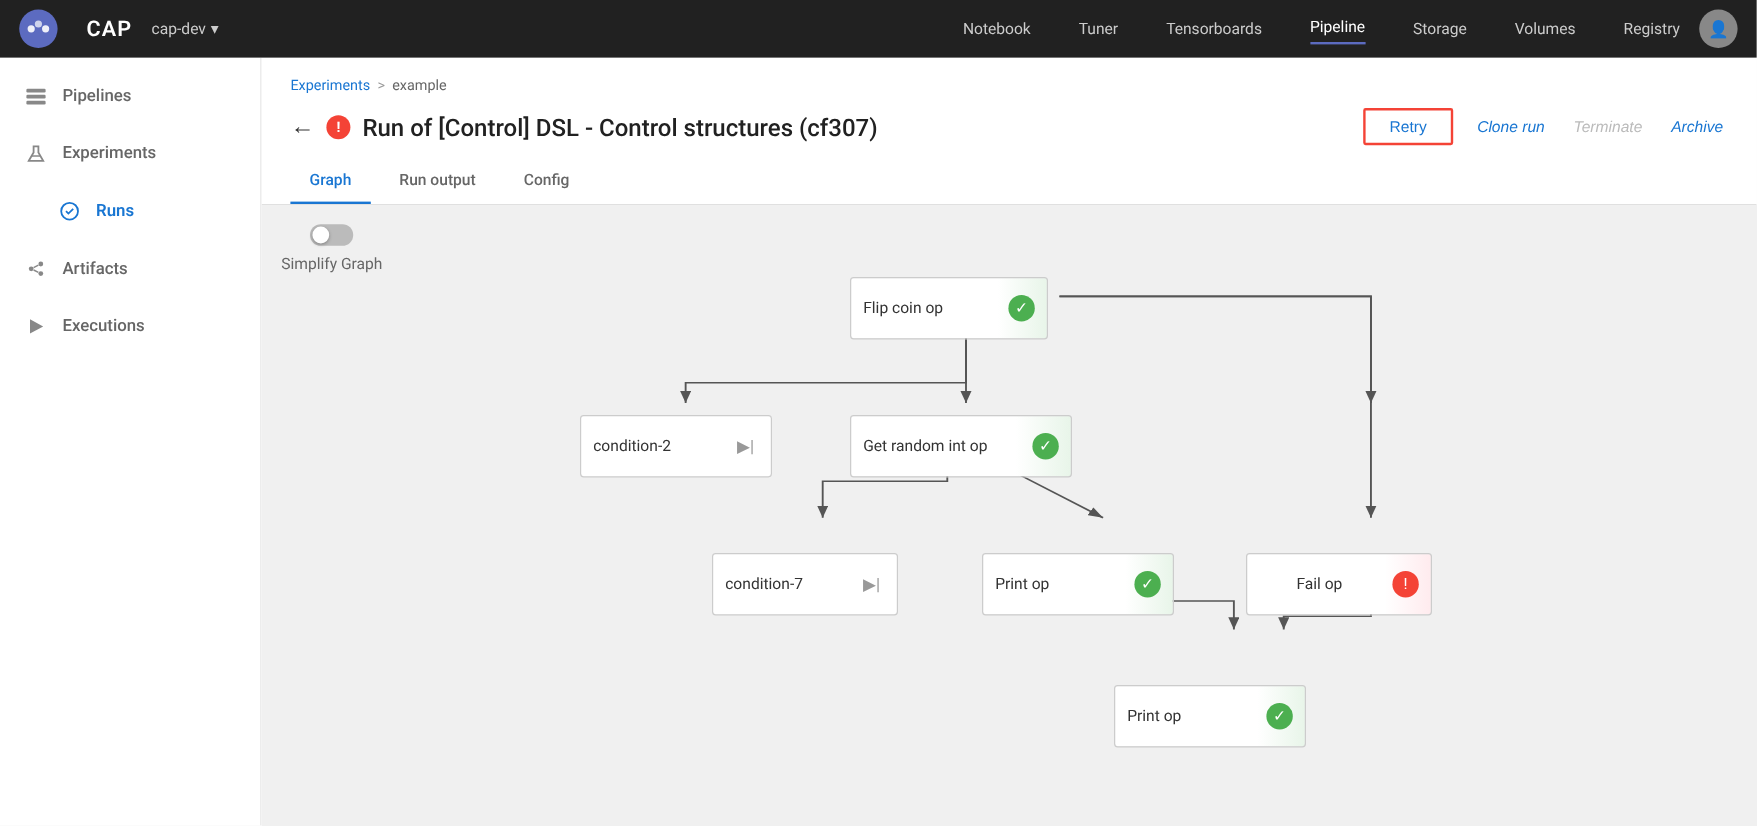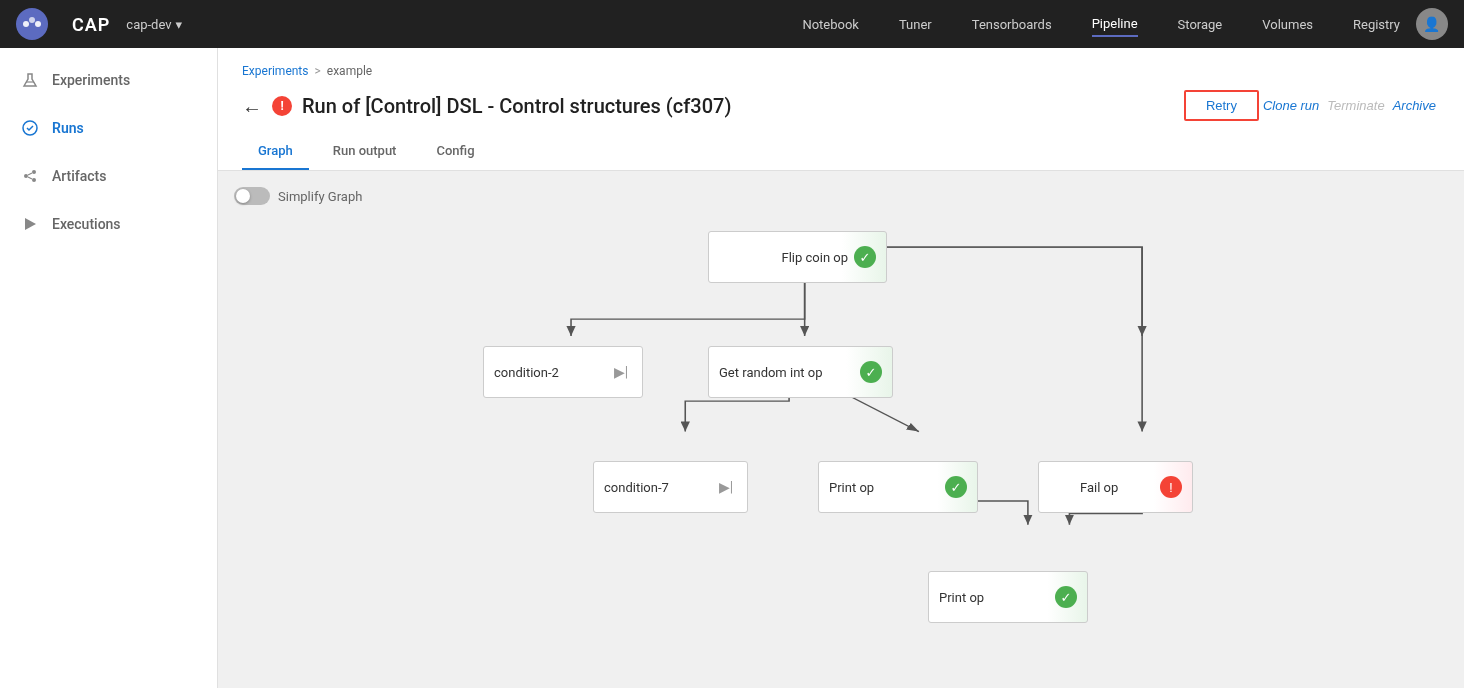--- a/index.html
+++ b/index.html
@@ -99,21 +99,21 @@
     .sidebar-item {
       display: flex;
       align-items: center;
       gap: 12px;
       padding: 14px 20px;
       cursor: pointer;
       color: #666;
       font-size: 14px;
       font-weight: 500;
     }
-    .sidebar-item.active { color: #1976d2; }
+    .sidebar-item.active { color: #1976d2; margin-left: 28px; }
     .sidebar-icon {
       width: 20px;
       height: 20px;
       display: flex;
       align-items: center;
       justify-content: center;
       flex-shrink: 0;
     }
 
     
@@ -175,21 +175,21 @@
       flex-shrink: 0;
     }
     .page-title {
       font-size: 20px;
       font-weight: 500;
       color: #212121;
     }
     .page-actions {
       display: flex;
       align-items: center;
-      gap: 0;
+      gap: 16px;
     }
     .btn-retry {
       border: 2px solid #f44336;
       color: #1976d2;
       background: #fff;
       padding: 6px 20px;
       font-size: 13px;
       font-weight: 500;
       cursor: pointer;
       border-radius: 2px;
@@ -239,20 +239,21 @@
     .simplify-toggle {
       position: absolute;
       top: 16px;
       left: 16px;
       display: flex;
       align-items: center;
       gap: 8px;
       font-size: 13px;
       color: #666;
       z-index: 5;
+      flex-direction: column;
     }
     .toggle-switch {
       width: 36px;
       height: 18px;
       background: #bbb;
       border-radius: 9px;
       position: relative;
       cursor: pointer;
     }
     .toggle-knob {
@@ -380,20 +381,30 @@
   </div>
   <div class="top-nav-avatar">👤</div>
 </nav>
 
 <div class="main-layout">
 
   <aside class="sidebar">
     <div class="sidebar-item">
       <div class="sidebar-icon">
         <svg width="18" height="18" viewBox="0 0 18 18" fill="none">
+          <rect x="1" y="3" width="16" height="3" rx="1" fill="#888"></rect>
+          <rect x="1" y="8" width="16" height="3" rx="1" fill="#888"></rect>
+          <rect x="1" y="13" width="16" height="3" rx="1" fill="#888"></rect>
+        </svg>
+      </div>
+      <span>Pipelines</span>
+    </div>
+    <div class="sidebar-item">
+      <div class="sidebar-icon">
+        <svg width="18" height="18" viewBox="0 0 18 18" fill="none">
           <path d="M3 15 L7 8 L7 3 L11 3 L11 8 L15 15 Z" stroke="#888" stroke-width="1.5" fill="none"></path>
           <line x1="5" y1="11" x2="13" y2="11" stroke="#888" stroke-width="1.2"></line>
         </svg>
       </div>
       <span>Experiments</span>
     </div>
     <div class="sidebar-item active">
       <div class="sidebar-icon">
         <svg width="18" height="18" viewBox="0 0 18 18" fill="none">
           <circle cx="9" cy="9" r="7" stroke="#1976d2" stroke-width="1.5" fill="none"></circle>
@@ -481,21 +492,21 @@
 
           <path class="connector-line" d="M 575 245 L 675 308" marker-end="url(#arrowhead)"></path>
 
           <path class="connector-line" d="M 640 90 L 890 90 L 890 308" marker-end="url(#arrowhead)"></path>
 
           <path class="connector-line" d="M 700 360 L 700 390 L 780 390 L 780 418" marker-end="url(#arrowhead)"></path>
 
           <path class="connector-line" d="M 890 360 L 890 405 L 820 405 L 820 418" marker-end="url(#arrowhead)"></path>
         </svg>
 
-        <div class="pipeline-node success" style="left: 490px; top: 60px; width: 179px; text-align: right;">
+        <div class="pipeline-node success" style="left: 490px; top: 60px; width: 165px;">
           <span class="node-label">Flip coin op</span>
           <div class="node-status success">✓</div>
         </div>
 
         <div class="pipeline-node neutral" style="left: 265px; top: 175px; width: 160px;">
           <span class="node-label">condition-2</span>
           <div class="node-skip">▶|</div>
         </div>
 
         <div class="pipeline-node success" style="left: 490px; top: 175px; width: 185px;">

